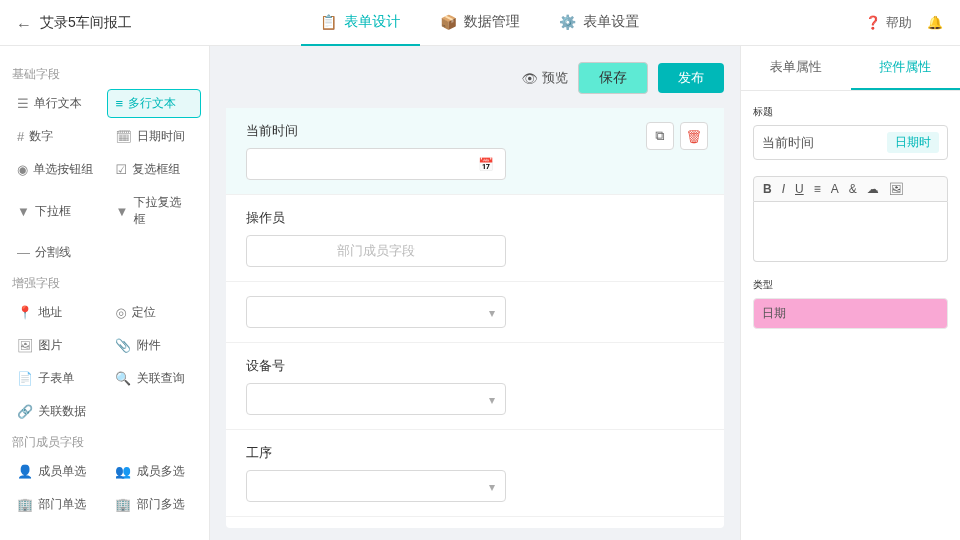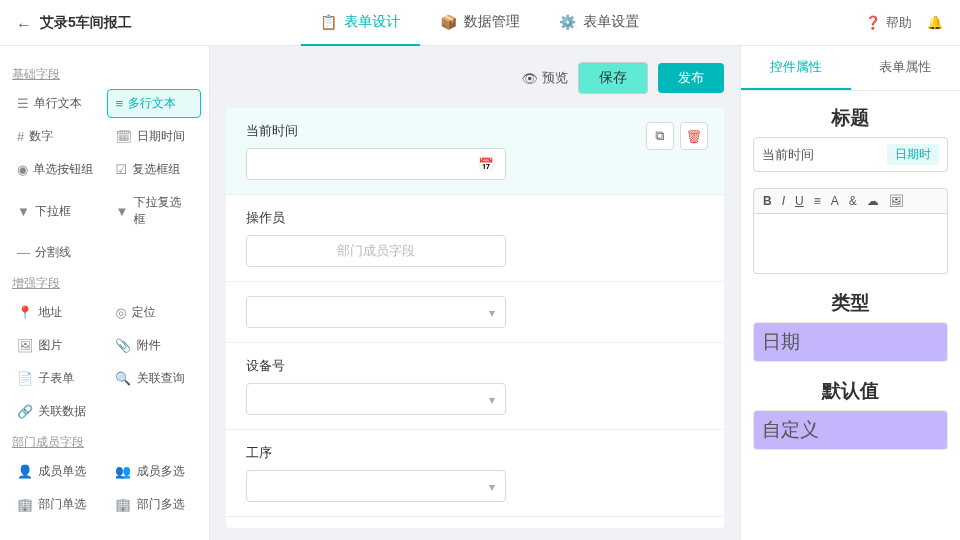--- a/index.html
+++ b/index.html
@@ -2,34 +2,34 @@
 <html><head>
   <meta charset="utf-8">
   <style>
     * { box-sizing: border-box; margin: 0; padding: 0; }
     body { font-family: 'Microsoft YaHei', '微软雅黑', Arial, sans-serif; font-size: 13px; background: #f5f5f5; color: #333; width: 960px; height: 540px; overflow: hidden; }
     
     
     .header { display: flex; align-items: center; height: 46px; background: #fff; border-bottom: 1px solid #e8e8e8; padding: 0 16px; }
     .header-left { display: flex; align-items: center; gap: 8px; min-width: 160px; }
     .back-btn { color: #666; cursor: pointer; font-size: 16px; }
-    .app-title { font-size: 14px; color: #333; font-weight: 700; }
+    .app-title { font-size: 14px; color: #333; font-weight: 400; }
     .header-nav { display: flex; align-items: center; gap: 0; flex: 1; justify-content: center; }
     .nav-item { display: flex; align-items: center; gap: 6px; padding: 0 20px; height: 46px; cursor: pointer; font-size: 14px; color: #555; border-bottom: 2px solid transparent; }
     .nav-item.active { color: #00b8b8; border-bottom: 2px solid #00b8b8; }
     .header-right { display: flex; align-items: center; gap: 16px; min-width: 160px; justify-content: flex-end; }
     .help-btn { display: flex; align-items: center; gap: 4px; color: #666; cursor: pointer; }
     .notif-btn { cursor: pointer; color: #666; position: relative; }
 
     
     .main { display: flex; height: calc(540px - 46px); }
     
     
     .sidebar { width: 210px; background: #fff; border-right: 1px solid #e8e8e8; padding: 12px 8px; overflow-y: auto; flex-shrink: 0; }
-    .section-label { font-size: 12px; color: #999; margin: 8px 4px 6px; text-decoration: underline; }
+    .section-label { font-size: 12px; color: #999; margin: 8px 4px 6px; }
     .field-grid { display: grid; grid-template-columns: 1fr 1fr; gap: 4px; margin-bottom: 4px; }
     .field-item { display: flex; align-items: center; gap: 5px; padding: 5px 8px; border-radius: 4px; cursor: pointer; font-size: 12px; color: #555; border: 1px solid transparent; }
     .field-item.active { background: #e6f9f9; border: 1px solid #00c8c8; color: #00b8b8; }
     .field-icon { font-size: 13px; color: #888; flex-shrink: 0; }
     .field-item.active .field-icon { color: #00b8b8; }
 
     
     .canvas { flex: 1; background: #f0f2f5; overflow-y: auto; padding: 16px; }
     .toolbar-bar { display: flex; align-items: center; justify-content: flex-end; gap: 10px; margin-bottom: 14px; background: #f0f2f5; }
     .preview-btn { display: flex; align-items: center; gap: 4px; color: #555; cursor: pointer; font-size: 13px; }
@@ -46,27 +46,27 @@
     .row-actions { position: absolute; right: 16px; top: 14px; display: flex; gap: 6px; }
     .row-action-btn { width: 28px; height: 28px; display: flex; align-items: center; justify-content: center; border: 1px solid #d9d9d9; border-radius: 4px; background: #fff; cursor: pointer; color: #666; }
 
     
     .right-panel { width: 220px; background: #fff; border-left: 1px solid #e8e8e8; overflow-y: auto; flex-shrink: 0; }
     .panel-tabs { display: flex; border-bottom: 1px solid #e8e8e8; }
     .panel-tab { flex: 1; text-align: center; padding: 12px 0; font-size: 13px; cursor: pointer; color: #666; border-bottom: 2px solid transparent; }
     .panel-tab.active { color: #00b8b8; border-bottom: 2px solid #00b8b8; }
     .panel-body { padding: 14px 12px; }
     .prop-row { margin-bottom: 16px; }
-    .prop-label { font-size: 19px; color: #333; font-weight: 700; margin-bottom: 6px; text-align: center; }
+    .prop-label { font-size: 10px; color: #333; font-weight: 400; margin-bottom: 6px; }
     .prop-value { font-size: 13px; color: #555; padding: 6px 8px; border: 1px solid #d9d9d9; border-radius: 4px; background: #fff; display: flex; align-items: center; justify-content: space-between; }
     .prop-badge { padding: 2px 8px; background: #e6f9f9; color: #00b8b8; border-radius: 3px; font-size: 12px; }
     .desc-toolbar { display: flex; align-items: center; gap: 4px; border: 1px solid #d9d9d9; border-radius: 4px 4px 0 0; padding: 4px 6px; background: #fafafa; }
     .desc-body { border: 1px solid #d9d9d9; border-top: none; border-radius: 0 0 4px 4px; min-height: 60px; padding: 6px; }
     .desc-tool { font-size: 12px; color: #555; cursor: pointer; padding: 1px 3px; font-weight: bold; }
-    .prop-value-plain { font-size: 19px; color: #555; padding: 6px 8px; background: #c4b5fd; border: 1px solid #e8e8e8; border-radius: 4px; }
+    .prop-value-plain { font-size: 12px; color: #555; padding: 6px 8px; background: #f9a8d4; border: 1px solid #e8e8e8; border-radius: 4px; }
 
     
     .chevron-down::after { content: '▾'; color: #aaa; font-size: 12px; }
   </style>
 </head>
 <body>
 
 <div class="header">
   <div class="header-left">
     <span class="back-btn">←</span>
@@ -248,22 +248,22 @@
         <div class="field-input-select">
           <span style="color:#bbb;"></span>
           <span class="chevron-down"></span>
         </div>
       </div>
     </div>
   </div>
 
   <div class="right-panel">
     <div class="panel-tabs">
+      <div class="panel-tab">表单属性</div>
       <div class="panel-tab active">控件属性</div>
-      <div class="panel-tab">表单属性</div>
     </div>
     <div class="panel-body">
 
       <div class="prop-row">
         <div class="prop-label">标题</div>
         <div class="prop-value" style="justify-content:space-between;">
           <span>当前时间</span>
           <span class="prop-badge">日期时</span>
         </div>
       </div>
@@ -280,20 +280,16 @@
           <span class="desc-tool" style="font-weight:normal;">🖼</span>
         </div>
         <div class="desc-body"></div>
       </div>
 
       <div class="prop-row">
         <div class="prop-label">类型</div>
         <div class="prop-value-plain">日期</div>
       </div>
 
-      <div class="prop-row">
-        <div class="prop-label">默认值</div>
-        <div class="prop-value-plain">自定义</div>
-      </div>
     </div>
   </div>
 
 </div>
 
 </body></html>

